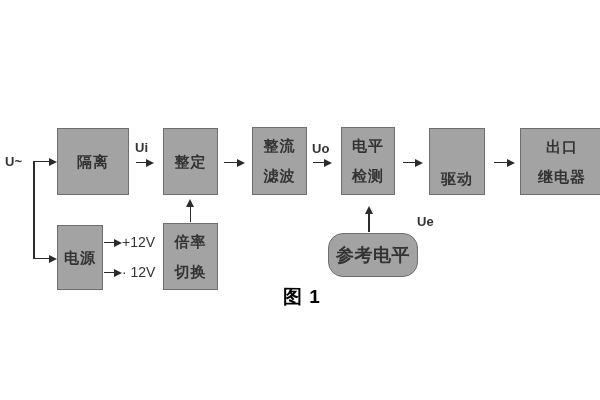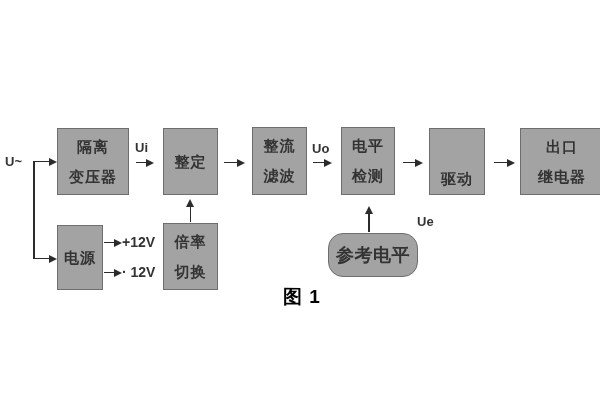--- a/index.html
+++ b/index.html
@@ -30,21 +30,21 @@
   .ah-u{ 
     position:absolute;width:0;height:0;
     border-bottom:8px solid #2b2b2b;
     border-left:4px solid transparent;
     border-right:4px solid transparent;
   }
   .siglabel{
     position:absolute;color:#333333;font-weight:700;font-size:13px;line-height:13px;
   }
   .supplylabel{
-    position:absolute;color:#333333;font-weight:700;font-size:14px;line-height:14px;
+    position:absolute;color:#333333;font-weight:400;font-size:14px;line-height:14px;
   }
   .caption{
     position:absolute;color:#000000;font-weight:600;font-size:19px;line-height:14px;
     letter-spacing:1px;
   }
 </style>
 </head>
 <body>
 
 <div class="stage">
@@ -52,21 +52,20 @@
   <span class="siglabel" style="left:5px;top:155px;">U~</span>
 
   <div class="vline" style="left:33px;top:161px;height:98px;"></div>
   <div class="hline" style="left:33px;top:160.5px;width:17px;"></div>
   <div class="ah-r" style="left:49px;top:157.5px;"></div>
   <div class="hline" style="left:33px;top:257.5px;width:17px;"></div>
   <div class="ah-r" style="left:49px;top:254.5px;"></div>
 
   <div class="box" style="left:57px;top:128px;width:72px;height:67px;">
     <span>隔离</span>
-    <span>变压器</span>
   </div>
 
   <span class="siglabel" style="left:135px;top:141px;">Ui</span>
   <div class="hline" style="left:136px;top:161.5px;width:11px;"></div>
   <div class="ah-r" style="left:146px;top:158.5px;"></div>
 
   <div class="box" style="left:163px;top:128px;width:55px;height:67px;">
     <span>整定</span>
   </div>
 

